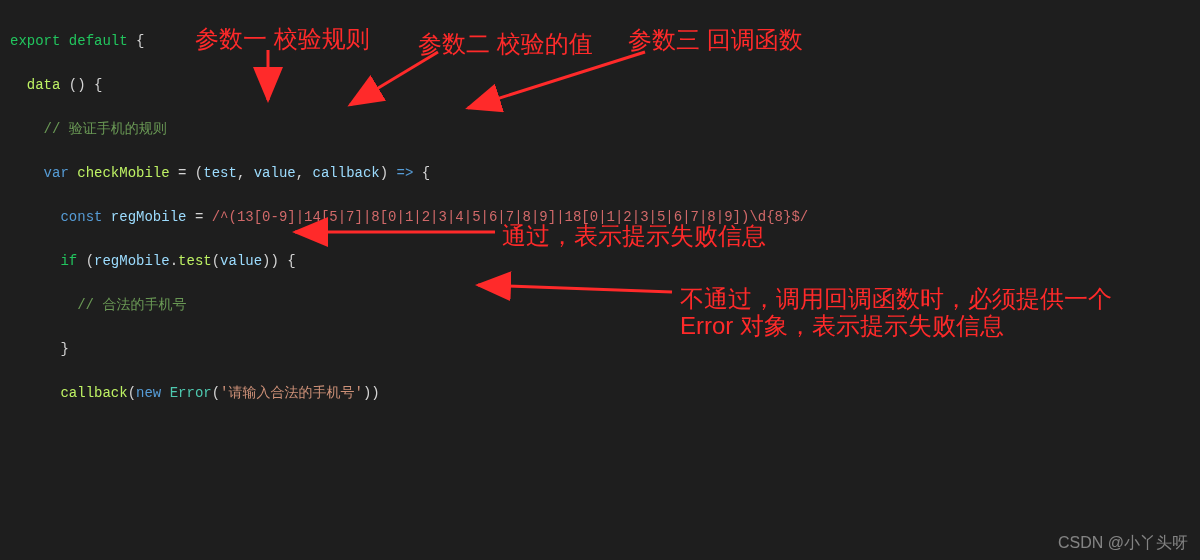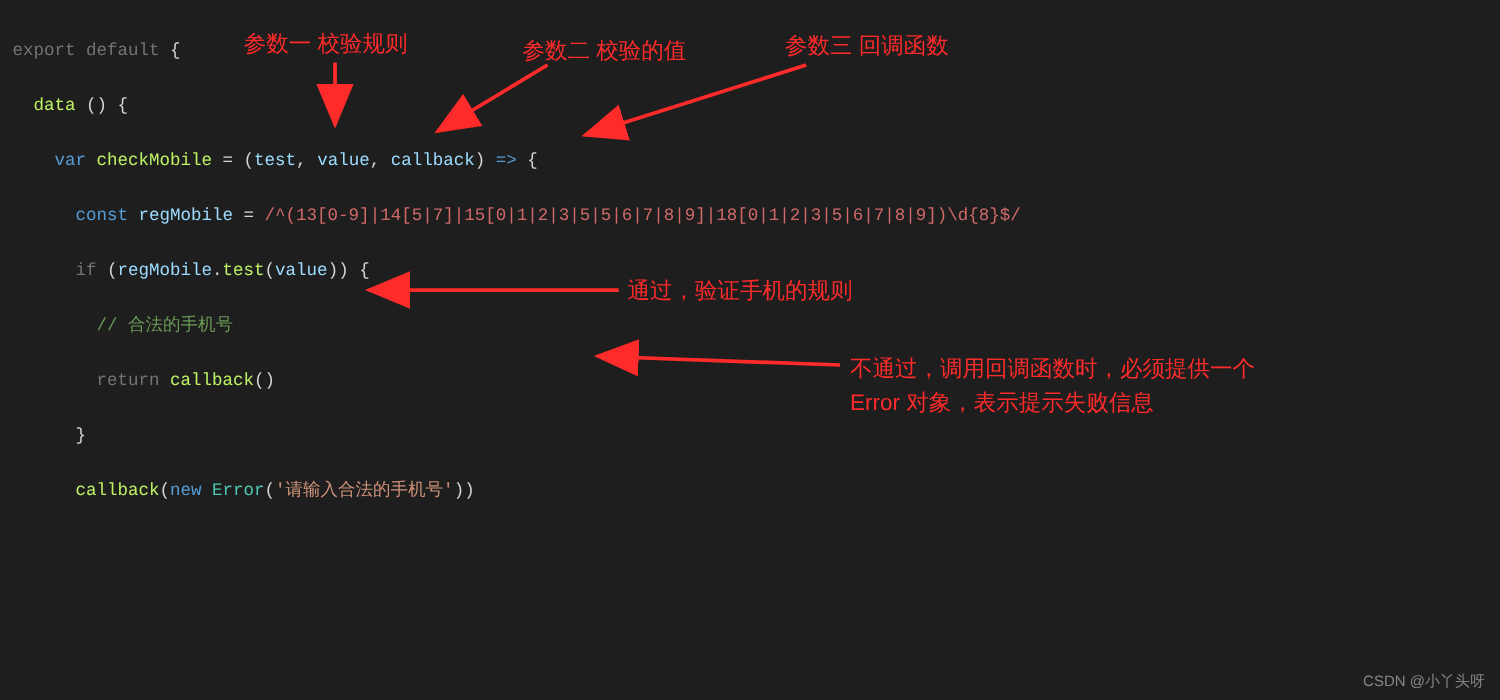--- a/index.html
+++ b/index.html
@@ -16,82 +16,82 @@
   }
   .code-area {
     padding: 8px 10px;
     line-height: 22px;
     white-space: pre;
   }
   .line { display: block; }
 
   
   .tag   { color: #808080; }
-  .kw    { color: #737373; text-align: right; }
+  .kw    { color: #22c55e; text-align: right; }
   .kw2   { color: #569cd6; }
   .id    { color: #9cdcfe; }
   .fn    { color: #bef264; }
   .pn    { color: #d4d4d4; }
   .cm    { color: #6a9955; }
   .str   { color: #ce9178; }
   .re    { color: #d16969; }
   .cls   { color: #4ec9b0; }
 
   .ann {
     position: absolute;
     color: #ff2a2a;
     font-family: "Microsoft YaHei", sans-serif;
-    font-size: 18px;
+    font-size: 24px;
     font-weight: 400;
     pointer-events: none;
   }
   .arrow {
     position: absolute;
     pointer-events: none;
   }
   .watermark {
     position: absolute;
     right: 12px;
     bottom: 6px;
     color: rgba(255,255,255,0.45);
     font-family: "Microsoft YaHei", sans-serif;
-    font-size: 12px;
+    font-size: 16px;
     margin-top: 44px;
   }
 </style>
 </head>
 <body>
 
 <div class="code-area">
 <span class="line"><span class="kw">export</span> <span class="kw">default</span> <span class="pn">{</span></span>
 <span class="line">  <span class="fn">data</span> <span class="pn">() {</span></span>
+<span class="line">    <span class="cm">// 验证手机的规则</span></span>
 <span class="line">    <span class="kw2">var</span> <span class="fn">checkMobile</span> <span class="pn">= (</span><span class="id">test</span><span class="pn">, </span><span class="id">value</span><span class="pn">, </span><span class="id">callback</span><span class="pn">)</span> <span class="kw2">=&gt;</span> <span class="pn">{</span></span>
-<span class="line">      <span class="kw2">const</span> <span class="id">regMobile</span> <span class="pn">= </span><span class="re">/^(13[0-9]|14[5|7]|15[0|1|2|3|5|5|6|7|8|9]|18[0|1|2|3|5|6|7|8|9])\d{8}$/</span></span>
+<span class="line">      <span class="kw2">const</span> <span class="id">regMobile</span> <span class="pn">= </span><span class="re">/^(13[0-9]|14[5|7]|8[0|1|2|3|4|5|6|7|8|9]|18[0|1|2|3|5|6|7|8|9])\d{8}$/</span></span>
 <span class="line">      <span class="kw">if</span> <span class="pn">(</span><span class="id">regMobile</span><span class="pn">.</span><span class="fn">test</span><span class="pn">(</span><span class="id">value</span><span class="pn">)) {</span></span>
 <span class="line">        <span class="cm">// 合法的手机号</span></span>
-<span class="line">        <span class="kw">return</span> <span class="fn">callback</span><span class="pn">()</span></span>
 <span class="line">      <span class="pn">}</span></span>
 <span class="line">      <span class="fn">callback</span><span class="pn">(</span><span class="kw2">new</span> <span class="cls">Error</span><span class="pn">(</span><span class="str">'请输入合法的手机号'</span><span class="pn">))</span></span>
 <span class="line">    </span>
 
 
 
 
 
 
 
 
 
 
 </div>
 
 <div class="ann" style="left:195px; top:23px;">参数一 校验规则</div>
 <div class="ann" style="left:418px; top:28px;">参数二 校验的值</div>
 <div class="ann" style="left:628px; top:24px;">参数三 回调函数</div>
-<div class="ann" style="left:502px; top:220px;">通过，验证手机的规则</div>
+<div class="ann" style="left:502px; top:220px;">通过，表示提示失败信息</div>
 <div class="ann" style="left:680px; top:283px;">不通过，调用回调函数时，必须提供一个</div>
 <div class="ann" style="left:680px; top:310px;">Error 对象，表示提示失败信息</div>
 
 <svg class="arrow" style="left:0; top:0; width:1200px; height:560px;" viewBox="0 0 1200 560">
   <defs>
     <marker id="ah" markerWidth="12" markerHeight="10" refX="11" refY="5" orient="auto">
       <path d="M0,0 L12,5 L0,10 Z" fill="#ff2a2a"></path>
     </marker>
   </defs>
 

